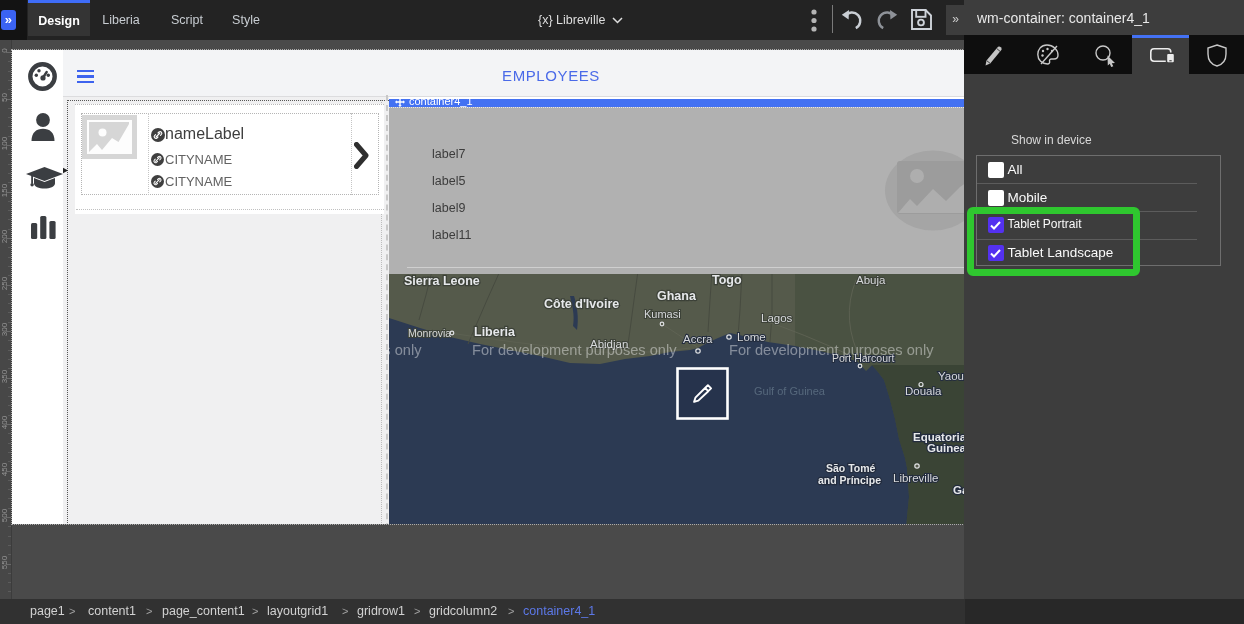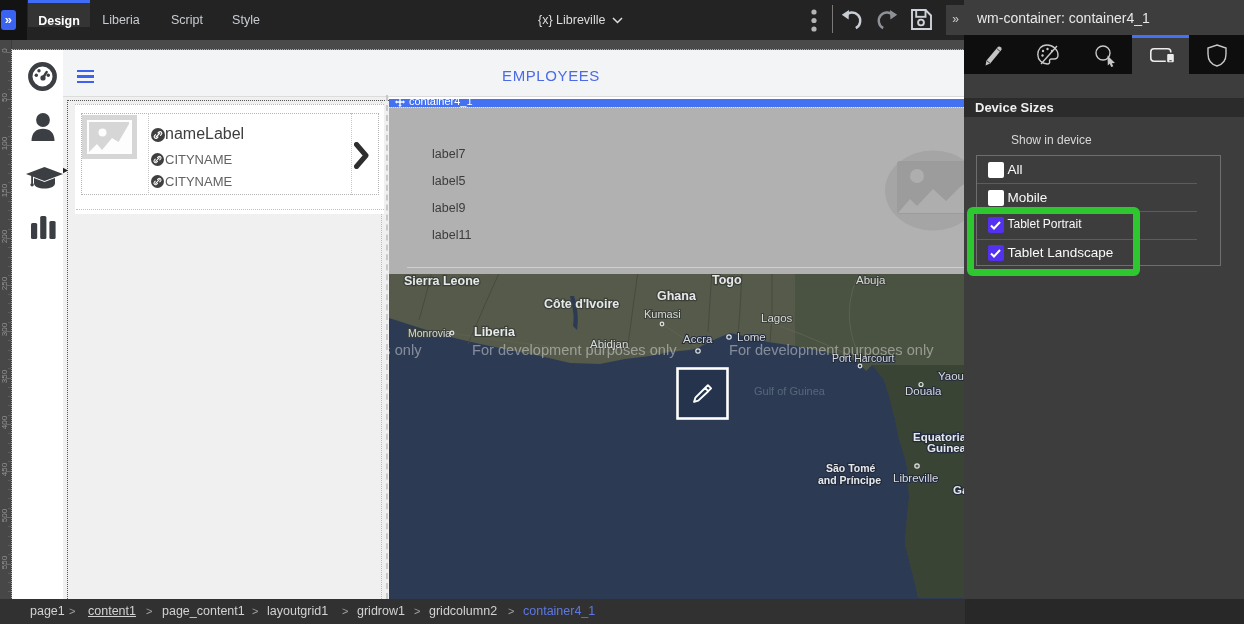--- a/index.html
+++ b/index.html
@@ -9,21 +9,21 @@
   .bsep { top:6px; color:#a2a2a2; font-size:11px; }
   #stage { position:relative; width:1244px; height:624px; }
 </style>
 </head>
 <body>
 <div id="stage">
 
   <div class="abs" style="left:0;top:0;width:965px;height:40px;background:#232323;">
     <div class="abs" style="left:0;top:0;width:27px;height:40px;background:#131313;"></div>
       <div class="abs" style="left:0.5px;top:10px;width:15.5px;height:20px;background:#3b63f2;border-radius:3px;color:#fff;font-size:13px;font-weight:bold;text-align:center;line-height:19px;">»</div>
-    <div class="abs" style="left:28px;top:0;width:62px;height:27px;background:#343434;border-top:3px solid #3f6df8;color:#fff;font-size:12.5px;font-weight:bold;text-align:center;line-height:36px;">Design</div>
+    <div class="abs" style="left:28px;top:0;width:62px;height:36px;background:#343434;border-top:3px solid #3f6df8;color:#fff;font-size:12.5px;font-weight:bold;text-align:center;line-height:36px;">Design</div>
     <div class="abs" style="left:90px;top:0;width:62px;height:40px;color:#c8cdd2;font-size:12.5px;text-align:center;line-height:40px;">Liberia</div>
     <div class="abs" style="left:158px;top:0;width:58px;height:40px;color:#c8cdd2;font-size:12.5px;text-align:center;line-height:40px;">Script</div>
     <div class="abs" style="left:219px;top:0;width:54px;height:40px;color:#c8cdd2;font-size:12.5px;text-align:center;line-height:40px;">Style</div>
     <div class="abs" style="left:538px;top:0;height:40px;color:#dedede;font-size:12.5px;line-height:40px;">{x} Libreville</div>
       <svg class="abs" style="left:612px;top:17px;" width="11" height="7" viewBox="0 0 11 7">
         <path d="M1 1 L5.5 5.5 L10 1" fill="none" stroke="#dedede" stroke-width="1.5"></path>
       </svg>
 
     <svg class="abs" style="left:808px;top:8px;" width="12" height="26" viewBox="0 0 12 26">
       <circle cx="6" cy="4" r="2.6" fill="#b5b5b5"></circle>
@@ -117,21 +117,21 @@
       <div style="position:absolute;right:0;top:495.6px;width:3px;height:1px;background:#5c5c5c;"></div>
       <div style="position:absolute;right:0;top:504.9px;width:3px;height:1px;background:#5c5c5c;"></div>
       <div style="position:absolute;right:0;top:514.2px;width:3px;height:1px;background:#5c5c5c;"></div>
       <div style="position:absolute;right:0;top:523.5px;width:5px;height:1px;background:#6a6a6a;"></div>
       <div style="position:absolute;left:-4px;top:517.5px;width:16px;text-align:center;color:#949494;font-size:8px;transform:rotate(-90deg);">550</div>
       <div style="position:absolute;right:0;top:532.8px;width:3px;height:1px;background:#5c5c5c;"></div>
       <div style="position:absolute;right:0;top:542.1px;width:3px;height:1px;background:#5c5c5c;"></div>
       <div style="position:absolute;right:0;top:551.4px;width:3px;height:1px;background:#5c5c5c;"></div>
     </div>
 
-  <div class="abs" style="left:12px;top:50px;width:952px;height:549px;background:#fff;outline:1px dotted #ababab;overflow:hidden;padding-left:48px;">
+  <div class="abs" style="left:12px;top:50px;width:952px;height:474px;background:#fff;outline:1px dotted #ababab;overflow:hidden;padding-left:48px;">
 
     <div class="abs" style="left:51px;top:0;width:901px;height:47px;background:#f3f4f6;border-bottom:1px solid #dcdcde;"></div>
 
     <div class="abs" style="left:64.5px;top:19.6px;width:17.5px;height:2.6px;background:#3d63ee;"></div>
     <div class="abs" style="left:64.5px;top:25.3px;width:17.5px;height:2.6px;background:#3d63ee;"></div>
     <div class="abs" style="left:64.5px;top:30.9px;width:17.5px;height:2.6px;background:#3d63ee;"></div>
     <div class="abs" style="left:439px;top:17px;width:200px;text-align:center;color:#4a6ae8;font-size:15px;letter-spacing:0.6px;">EMPLOYEES</div>
 
     <div class="abs" style="left:51px;top:47px;width:326px;height:502px;background:#f0f0f1;"></div>
 
@@ -329,21 +329,20 @@
       <rect x="0.8" y="0.8" width="20" height="12.4" rx="3.2" fill="none" stroke="#ececec" stroke-width="1.6"></rect>
       <rect x="15.8" y="4.6" width="9.4" height="11" rx="1.8" fill="#3d3d3d"></rect>
       <rect x="17.2" y="6" width="6.6" height="8.2" rx="1" fill="#ececec"></rect>
       <rect x="19.3" y="12.2" width="2.4" height="1.1" fill="#3d3d3d"></rect>
     </svg>
 
     <svg class="abs" style="left:243px;top:44px;" width="20" height="23" viewBox="0 0 20 23">
       <path d="M10 1 L19 4 V10 C19 16 15.5 20.5 10 22 C4.5 20.5 1 16 1 10 V4 Z" fill="none" stroke="#c8c8c8" stroke-width="1.4"></path>
     </svg>
 
-    <div class="abs" style="left:0;top:98px;width:280px;height:19px;background:#2b2b2b;color:#f0f0f0;font-size:13px;font-weight:bold;"><span style="margin-left:11px;line-height:19px;">Device Sizes</span></div>
     <div class="abs" style="left:11px;top:133px;color:#d8d8d8;font-size:12px;margin-left:36px;">Show in device</div>
     <div class="abs" style="left:11.5px;top:155px;width:245px;height:111px;border:1px solid #6e6e6e;">
       <div class="abs" style="left:0;top:27px;width:220px;height:1px;background:#5c5c5c;"></div>
       <div class="abs" style="left:0;top:55px;width:220px;height:1px;background:#5c5c5c;"></div>
       <div class="abs" style="left:0;top:83px;width:220px;height:1px;background:#5c5c5c;"></div>
       <div class="abs" style="left:11px;top:6px;width:16px;height:16px;background:#fff;border-radius:2px;"></div>
       <div class="abs" style="left:31px;top:6px;color:#fafafa;font-size:13.5px;">All</div>
       <div class="abs" style="left:11px;top:34px;width:16px;height:16px;background:#fff;border-radius:2px;"></div>
       <div class="abs" style="left:31px;top:34px;color:#fafafa;font-size:13.5px;">Mobile</div>
       <div class="abs" style="left:11px;top:61px;width:16px;height:16px;background:#5431f0;border-radius:2px;"></div>
@@ -356,21 +355,21 @@
           <path d="M1 4.5 L4 7.5 L10 1" fill="none" stroke="#fff" stroke-width="2"></path>
         </svg>
       <div class="abs" style="left:31px;top:89px;color:#fafafa;font-size:13.5px;">Tablet Landscape</div>
     </div>
     <div class="abs" style="left:3px;top:207px;width:173px;height:69px;border:7px solid #2fc72f;border-radius:6px;"></div>
   </div>
 
   <div class="abs" style="left:0;top:599px;width:965px;height:25px;background:#313131;color:#d2d2d2;font-size:12.5px;">
     <span class="abs" style="left:30px;top:5px;">page1</span>
     <span class="abs bsep" style="left:69px;">&gt;</span>
-    <span class="abs" style="left:88px;top:5px;text-decoration:underline;">content1</span>
+    <span class="abs" style="left:88px;top:5px;">content1</span>
     <span class="abs bsep" style="left:146px;">&gt;</span>
     <span class="abs" style="left:162px;top:5px;">page_content1</span>
     <span class="abs bsep" style="left:252px;">&gt;</span>
     <span class="abs" style="left:267px;top:5px;">layoutgrid1</span>
     <span class="abs bsep" style="left:342px;">&gt;</span>
     <span class="abs" style="left:357px;top:5px;">gridrow1</span>
     <span class="abs bsep" style="left:414px;">&gt;</span>
     <span class="abs" style="left:429px;top:5px;">gridcolumn2</span>
     <span class="abs bsep" style="left:508px;">&gt;</span>
     <span class="abs" style="left:523px;top:5px;color:#5c78e8;">container4_1</span>

